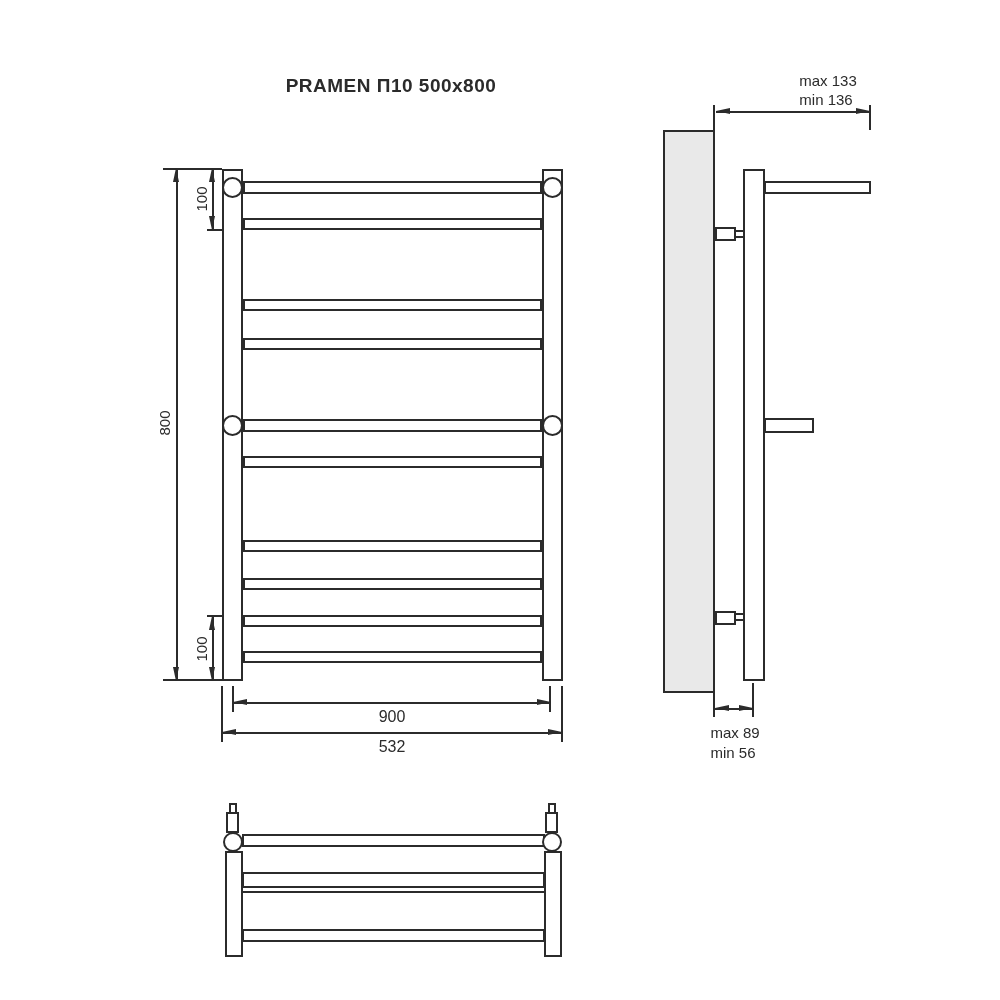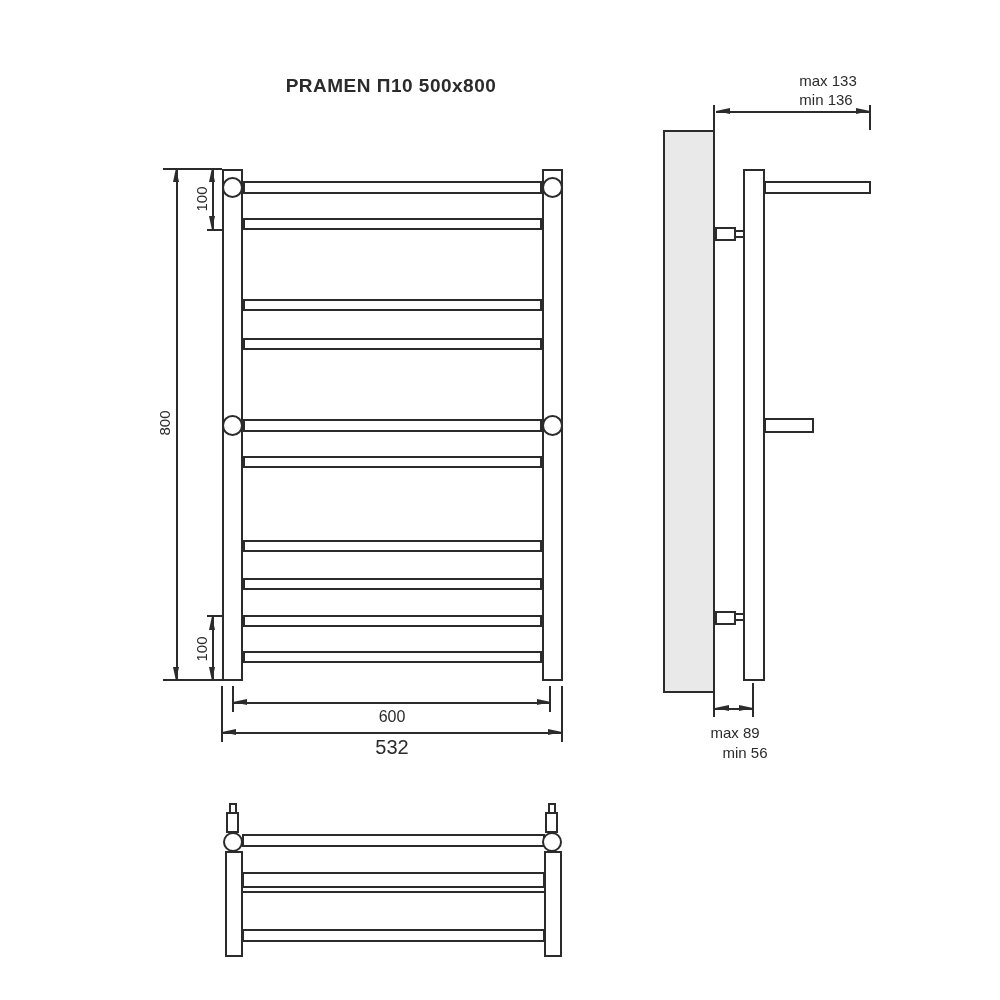--- a/index.html
+++ b/index.html
@@ -75,28 +75,28 @@
     <div class="arr up" style="left:209px;top:616px;"></div>
     <div class="arr down" style="left:209px;top:667px;"></div>
     <div class="ln" style="left:207px;top:615px;width:15px;height:2px;"></div>
     <div class="vlabel" style="left:201px;top:649px;">100</div>
 
     <div class="ln" style="left:232px;top:686px;width:2px;height:26px;"></div>
     <div class="ln" style="left:549px;top:686px;width:2px;height:26px;"></div>
     <div class="ln" style="left:233px;top:702px;width:318px;height:2px;"></div>
     <div class="arr left" style="left:233px;top:699px;"></div>
     <div class="arr right" style="left:537px;top:699px;"></div>
-    <div class="hlabel" style="left:392px;top:717px;font-size:16px;">600</div>
+    <div class="hlabel" style="left:392px;top:717px;font-size:16px;">900</div>
 
     <div class="ln" style="left:221px;top:686px;width:2px;height:56px;"></div>
     <div class="ln" style="left:561px;top:686px;width:2px;height:56px;"></div>
     <div class="ln" style="left:222px;top:732px;width:340px;height:2px;"></div>
     <div class="arr left" style="left:222px;top:729px;"></div>
     <div class="arr right" style="left:548px;top:729px;"></div>
-    <div class="hlabel" style="left:392px;top:747px;font-size:20px;">532</div>
+    <div class="hlabel" style="left:392px;top:747px;font-size:16px;">532</div>
   </div>
 
   <div class="group">
     <div class="wall" style="left:663px;top:130px;width:52px;height:563px;"></div>
     <div class="rect" style="left:743px;top:169px;width:22px;height:512px;z-index:2;"></div>
     <div class="rect" style="left:764px;top:181px;width:107px;height:13px;z-index:3;"></div>
     <div class="rect" style="left:764px;top:418px;width:50px;height:15px;z-index:3;"></div>
 
     <div class="rect" style="left:715px;top:227px;width:21px;height:14px;z-index:3;"></div>
     <div class="rect" style="left:734px;top:230px;width:11px;height:8px;z-index:3;"></div>
@@ -113,21 +113,21 @@
     <div class="arr right" style="left:856px;top:108px;"></div>
     <div class="hlabel" style="left:828px;top:80px;">max 133</div>
     <div class="hlabel" style="left:826px;top:99px;">min 136</div>
 
     <div class="ln" style="left:713px;top:693px;width:2px;height:24px;"></div>
     <div class="ln" style="left:752px;top:683px;width:2px;height:34px;"></div>
     <div class="ln" style="left:715px;top:708px;width:38px;height:2px;"></div>
     <div class="arr left" style="left:715px;top:705px;"></div>
     <div class="arr right" style="left:739px;top:705px;"></div>
     <div class="hlabel" style="left:735px;top:732px;">max 89</div>
-    <div class="hlabel" style="left:733px;top:752px;margin-left:12px;">min 56</div>
+    <div class="hlabel" style="left:733px;top:752px;">min 56</div>
   </div>
 
   <div class="group">
 
     <div class="rect" style="left:229px;top:803px;width:8px;height:11px;z-index:2;"></div>
     <div class="rect" style="left:226px;top:812px;width:13px;height:21px;z-index:2;"></div>
     <div class="rect" style="left:548px;top:803px;width:8px;height:11px;z-index:2;"></div>
     <div class="rect" style="left:545px;top:812px;width:13px;height:21px;z-index:2;"></div>
 
     <div class="rect" style="left:225px;top:851px;width:18px;height:106px;z-index:2;"></div>

